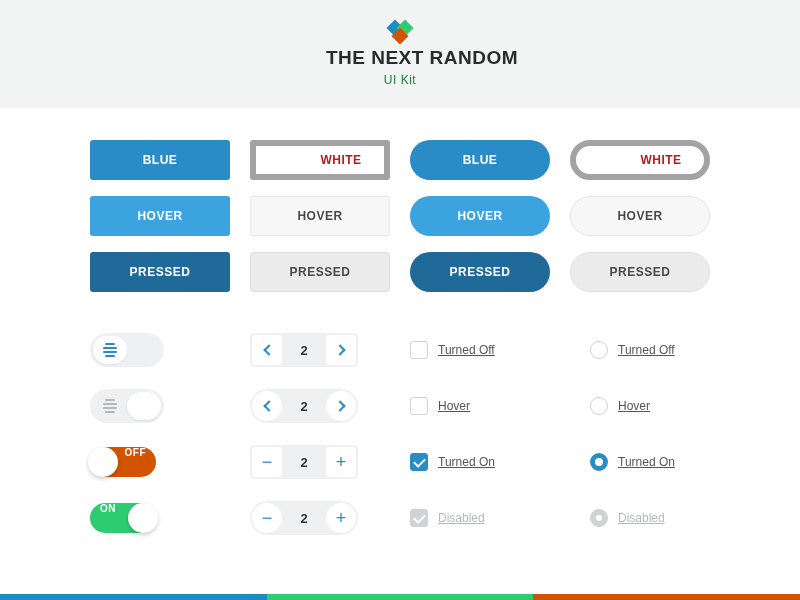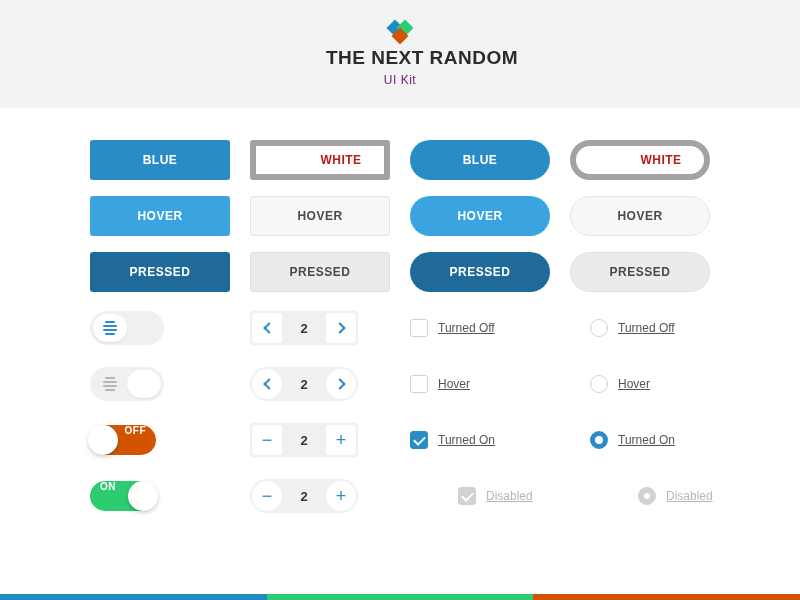--- a/index.html
+++ b/index.html
@@ -4,23 +4,23 @@
 <style>
   * { box-sizing: border-box; margin: 0; padding: 0; }
   html, body { width: 800px; height: 600px; font-family: -apple-system, "Helvetica Neue", Arial, sans-serif; background: #fff; overflow: hidden; }
   .header { background: #f2f3f3; height: 108px; display: flex; flex-direction: column; align-items: center; justify-content: center; position: relative; }
   .logo { width: 22px; height: 22px; position: relative; margin-bottom: 4px; }
   .logo .d { position: absolute; width: 12px; height: 12px; transform: rotate(45deg); }
   .logo .d1 { background: #1e8bc3; left: 0; top: 1px; }
   .logo .d2 { background: #2ecc71; left: 10px; top: 1px; }
   .logo .d3 { background: #d35400; left: 5px; top: 9px; }
   .title { font-size: 19px; font-weight: 800; letter-spacing: 0.5px; color: #2b2b2b; margin-left: 44px; }
-  .subtitle { font-size: 12px; color: #701a75; margin-top: 4px; letter-spacing: 0.5px; }
+  .subtitle { font-size: 12px; color: #15803d; margin-top: 4px; letter-spacing: 0.5px; }
   .content { padding: 32px 90px 0 90px; }
-  .btn-grid { display: grid; grid-template-columns: repeat(4, 140px); gap: 16px 20px; margin-bottom: 16px; }
+  .btn-grid { display: grid; grid-template-columns: repeat(4, 140px); gap: 16px 20px; margin-bottom: 38px; }
   .btn { height: 40px; display: flex; align-items: center; justify-content: center; font-size: 12px; font-weight: 700; letter-spacing: 0.5px; cursor: pointer; }
   .rect { border-radius: 3px; }
   .pill { border-radius: 20px; }
   .b-blue { background: #2a8cc7; color: #fff; }
   .b-white { background: #fff; color: #b91c1c; border: 6px solid #a3a3a3; padding-left: 42px; }
   .b-blue-h { background: #3ba4e0; color: #fff; }
   .b-white-h { background: #f7f7f7; color: #4a4a4a; border: 1px solid #e5e5e5; }
   .b-blue-p { background: #1f6a99; color: #fff; }
   .b-white-p { background: #ebebeb; color: #4a4a4a; border: 1px solid #e0e0e0; }
   .controls { display: grid; grid-template-columns: 140px 140px 160px 160px; gap: 16px 20px; align-items: center; }
@@ -61,21 +61,21 @@
   .ck { display: flex; align-items: center; gap: 10px; font-size: 12px; color: #555; text-decoration: underline; }
   .box { width: 18px; height: 18px; border-radius: 3px; border: 1.5px solid #cfd3d6; display: flex; align-items: center; justify-content: center; }
   .box.on { background: #2a8cc7; border-color: #2a8cc7; }
   .box.on::after { content: ""; width: 5px; height: 9px; border: 2px solid #fff; border-top: none; border-left: none; transform: rotate(45deg); margin-bottom: 2px; }
   .box.dis { background: #cfd3d6; border-color: #cfd3d6; }
   .box.dis::after { content: ""; width: 5px; height: 9px; border: 2px solid #fff; border-top: none; border-left: none; transform: rotate(45deg); margin-bottom: 2px; }
   .rad { width: 18px; height: 18px; border-radius: 50%; border: 1.5px solid #cfd3d6; display: flex; align-items: center; justify-content: center; }
   .rad.on { border: 5px solid #2a8cc7; }
   .rad.dis { background: #cfd3d6; border-color: #cfd3d6; }
   .rad.dis::after { content: ""; width: 6px; height: 6px; background: #fff; border-radius: 50%; }
-  .ck.dis { color: #b5b8ba; margin-left: 48px; }
+  .ck.dis { color: #b5b8ba; }
   .footer { position: absolute; bottom: 0; left: 0; right: 0; height: 6px; display: flex; }
   .footer div { flex: 1; }
   .f1 { background: #1e8bc3; } .f2 { background: #2ecc71; } .f3 { background: #d35400; }
 </style>
 </head>
 <body>
 
 <div class="header">
   <div class="logo">
     <div class="d d1"></div>

